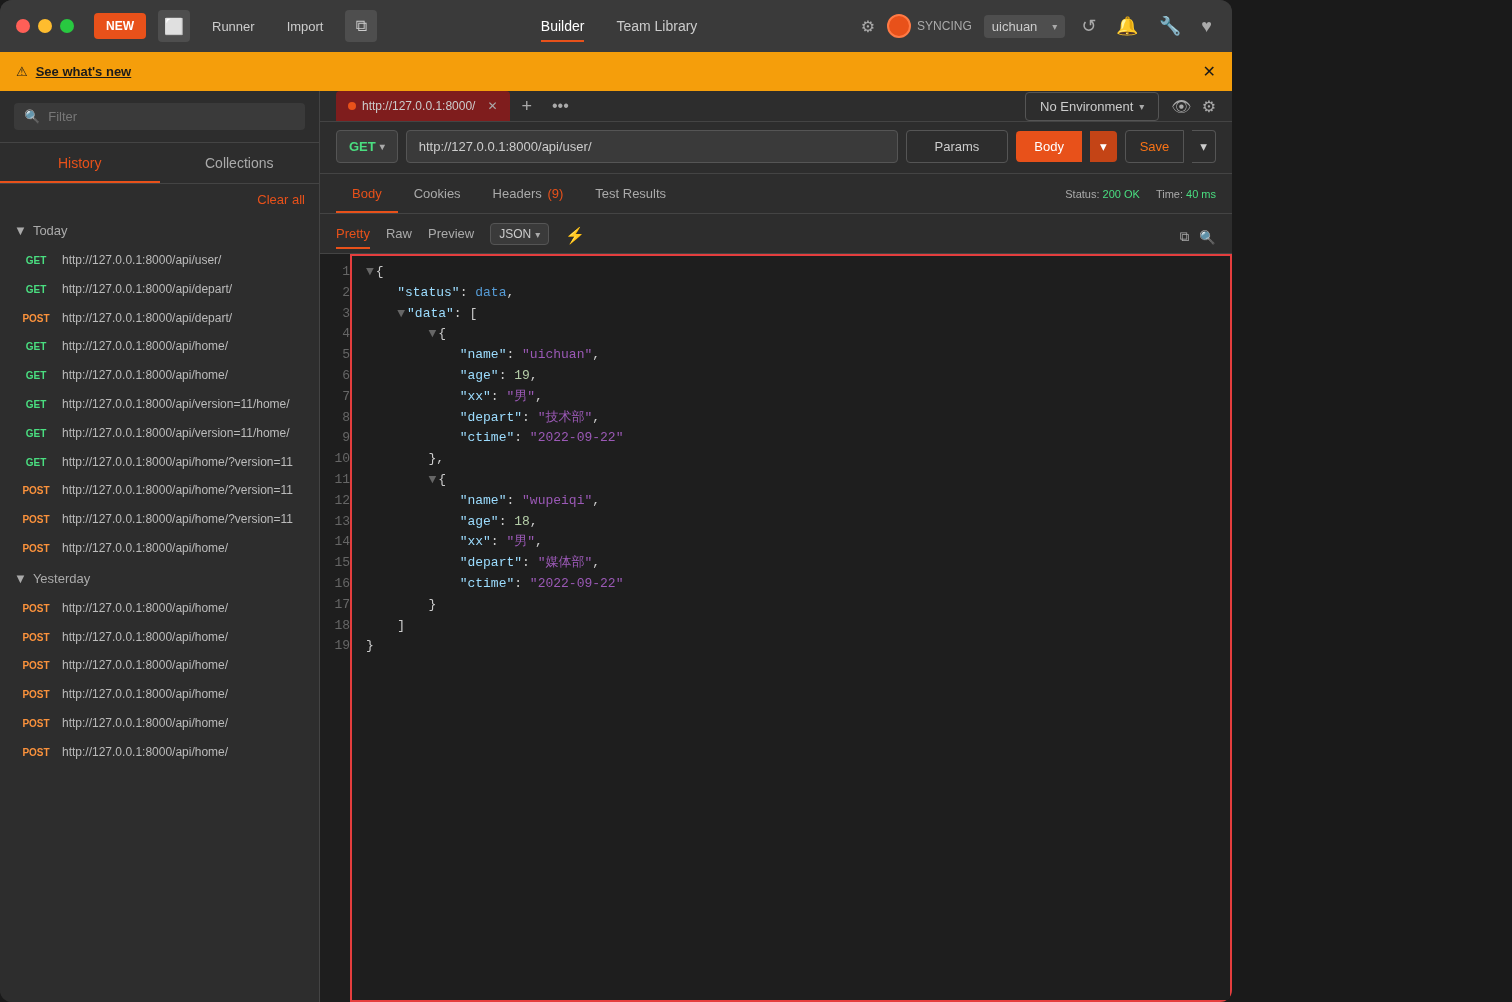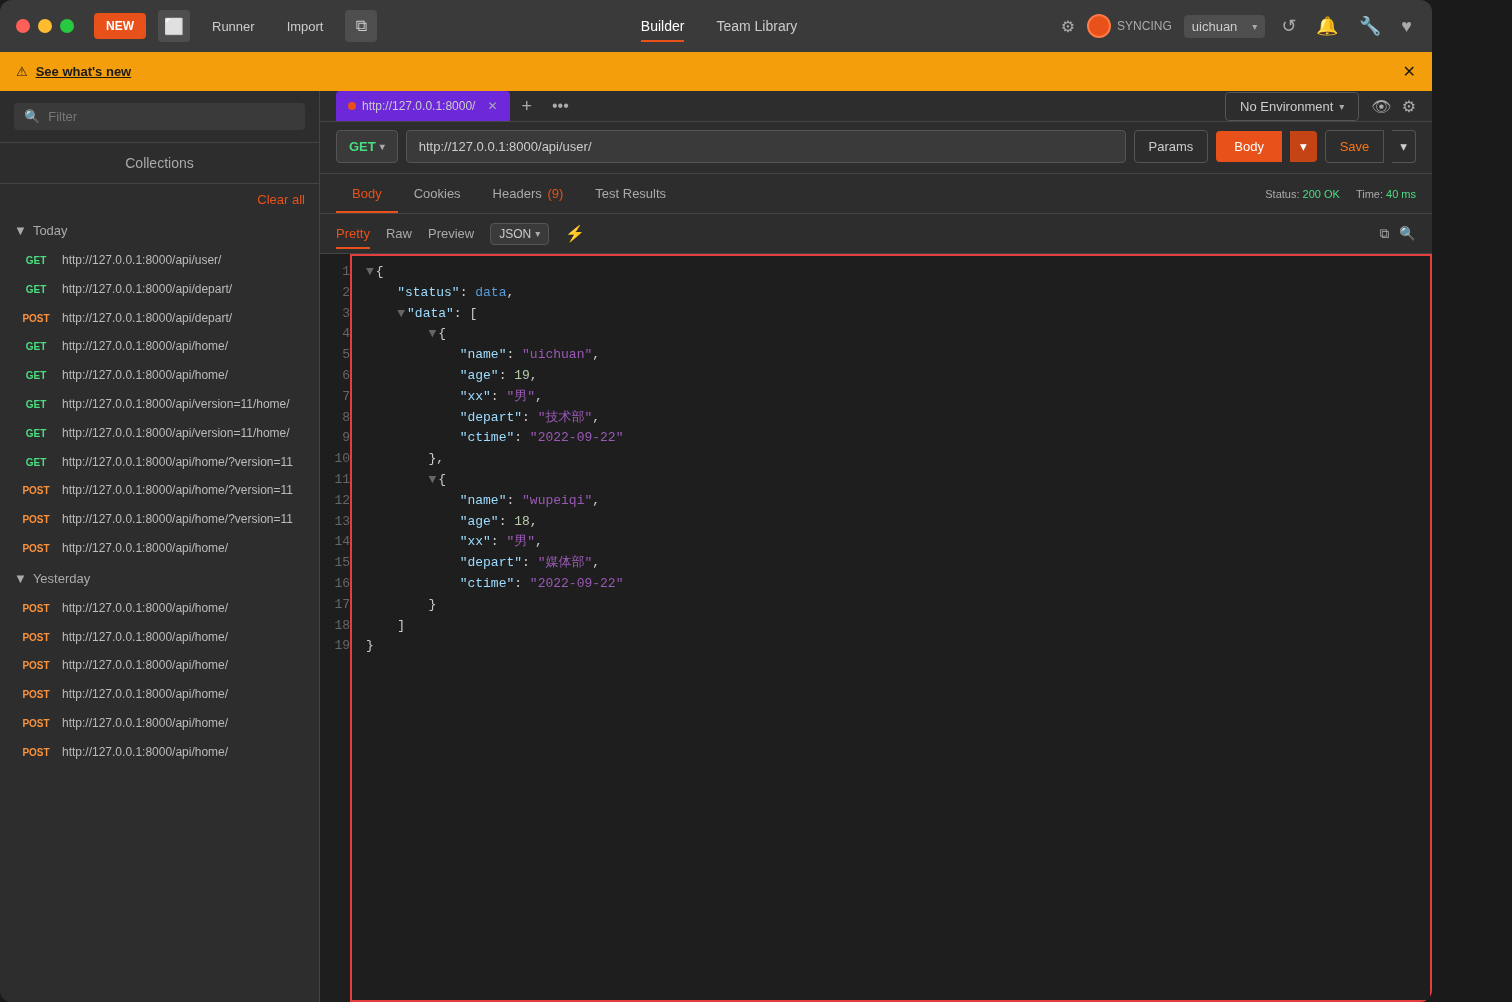--- a/index.html
+++ b/index.html
@@ -8,21 +8,21 @@
       font-family: -apple-system, BlinkMacSystemFont, 'Segoe UI', sans-serif;
       font-size: 13px;
       color: #ccc;
       width: 1512px;
       height: 1002px;
       overflow: hidden;
     }
 
     
     .window {
-      width: 1432px;
+      width: 1232px;
       height: 1002px;
       background: #2d2d2d;
       border-radius: 12px;
       overflow: hidden;
       display: flex;
       flex-direction: column;
     }
 
     
     .titlebar {
@@ -311,21 +311,21 @@
       flex: 1;
       display: flex;
       flex-direction: column;
       overflow: hidden;
     }
 
     .tab-pill {
       display: flex;
       align-items: center;
       gap: 6px;
-      background: #6d28d9;
+      background: #7f1d1d;
       border-radius: 4px 4px 0 0;
       padding: 8px 12px;
       font-size: 12px;
       color: #ccc;
     }
     .tab-pill-dot {
       width: 8px;
       height: 8px;
       border-radius: 50%;
       background: #e8511a;
@@ -362,21 +362,21 @@
       color: #ccc;
       font-size: 13px;
       outline: none;
     }
 
     .btn-params {
       background: transparent;
       border: 1px solid #555;
       border-radius: 4px;
       color: #ccc;
-      padding: 8px 14px;
+      padding: 8px 28px;
       cursor: pointer;
       font-size: 13px;
       text-align: center;
     }
 
     .btn-send {
       display: flex;
       align-items: center;
       background: #e8511a;
       border: none;
@@ -465,21 +465,21 @@
     
     .json-response-area {
       flex: 1;
       overflow: hidden;
       display: flex;
       flex-direction: column;
     }
 
     .json-toolbar {
       display: flex;
-      align-items: center;
+      align-items: flex-end;
       padding: 8px 16px;
       gap: 16px;
       border-bottom: 1px solid #444;
       flex-shrink: 0;
     }
     .json-tab {
       cursor: pointer;
       font-size: 13px;
       color: #aaa;
       padding: 4px 0;
@@ -654,20 +654,21 @@
   <div class="main-layout">
 
     <div class="sidebar">
       <div class="sidebar-search">
         <div class="search-wrapper">
           <span style="color:#777;">🔍</span>
           <input type="text" placeholder="Filter" style="">
         </div>
       </div>
       <div class="sidebar-tabs">
+        <div class="sidebar-tab active">History</div>
         <div class="sidebar-tab">Collections</div>
       </div>
       <div class="sidebar-action">
         <button class="clear-all">Clear all</button>
       </div>
 
       <div class="sidebar-scroll">
 
         <div class="history-group">
           <div class="group-header">

